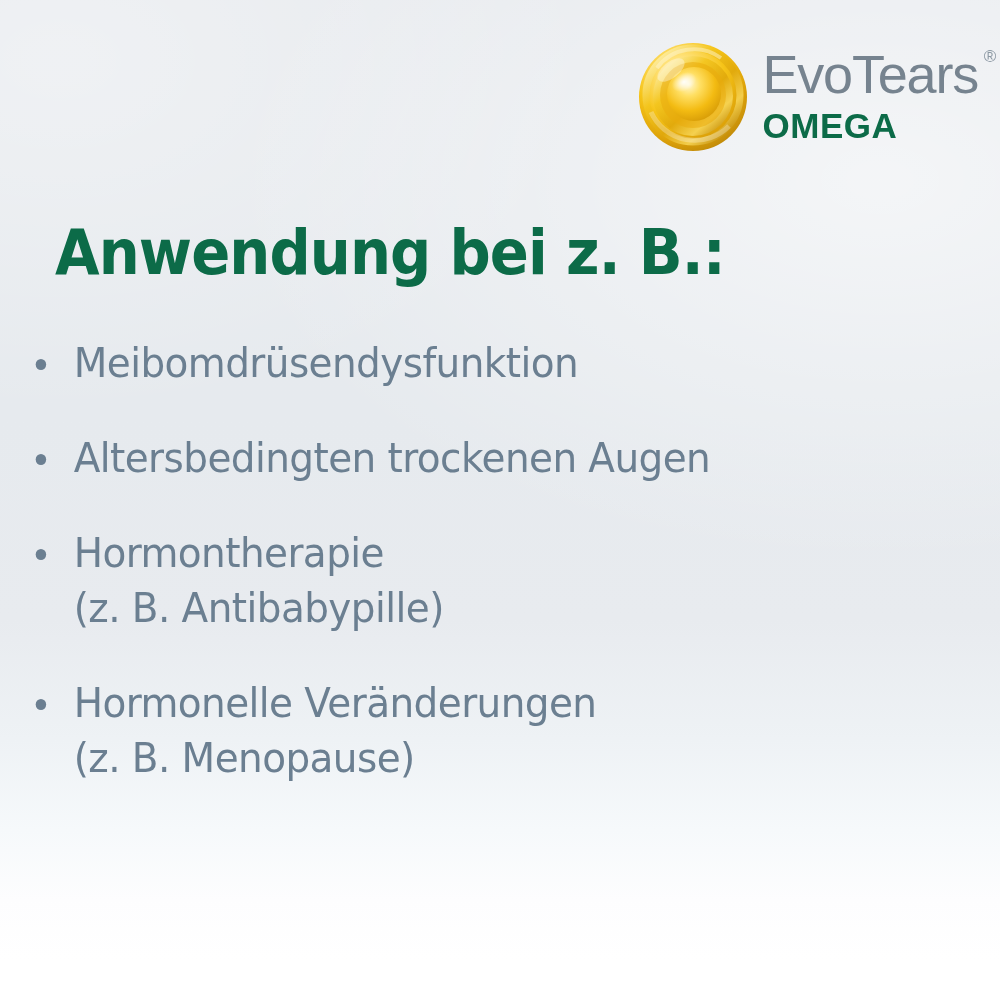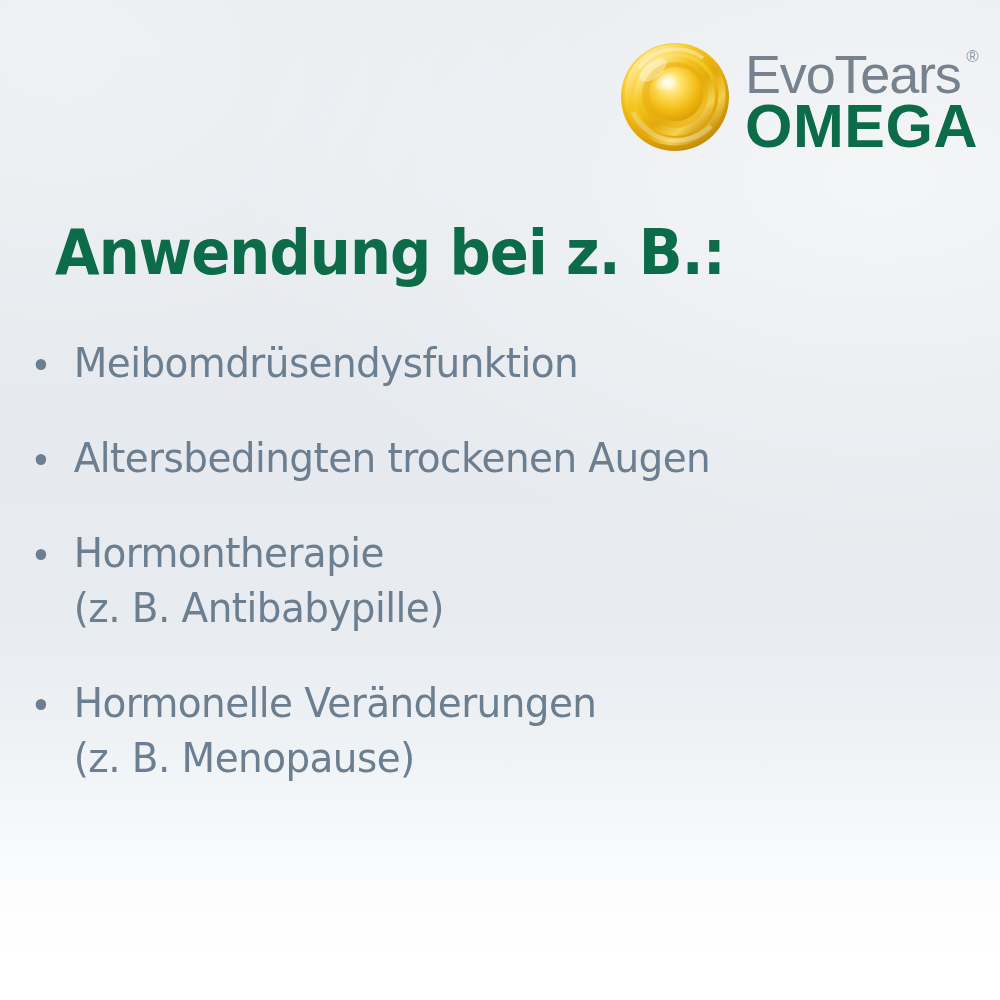--- a/index.html
+++ b/index.html
@@ -72,21 +72,21 @@
     top:2px; right:-17px;
     font-size:17px;
     line-height:17px;
     color:#8b98a3;
   }
 
   .omega{
     display:block;
     font-family:"Liberation Sans", sans-serif;
     font-weight:700;
-    font-size:61px;
+    font-size:35px;
     line-height:46px;
     letter-spacing:0.5px;
     color:#0c6b48;
     margin-top:1px;
   }
 
   
   .headline{
     position:absolute;
     left:55px;

